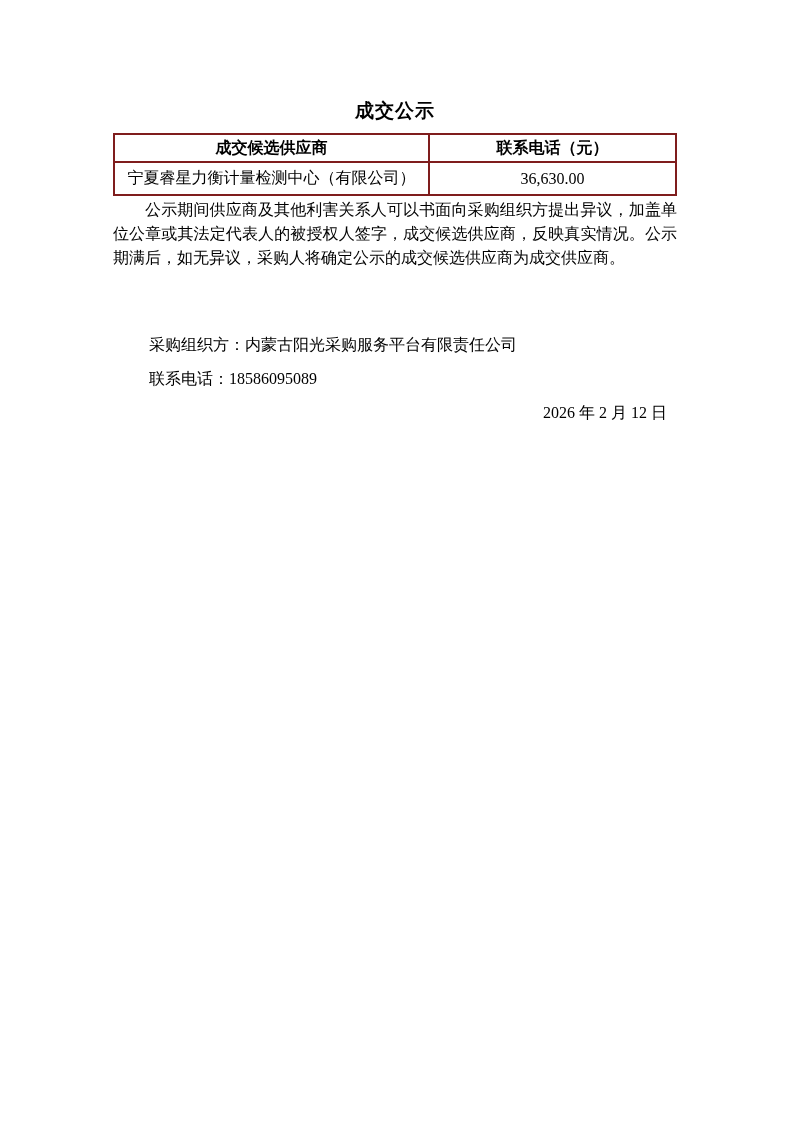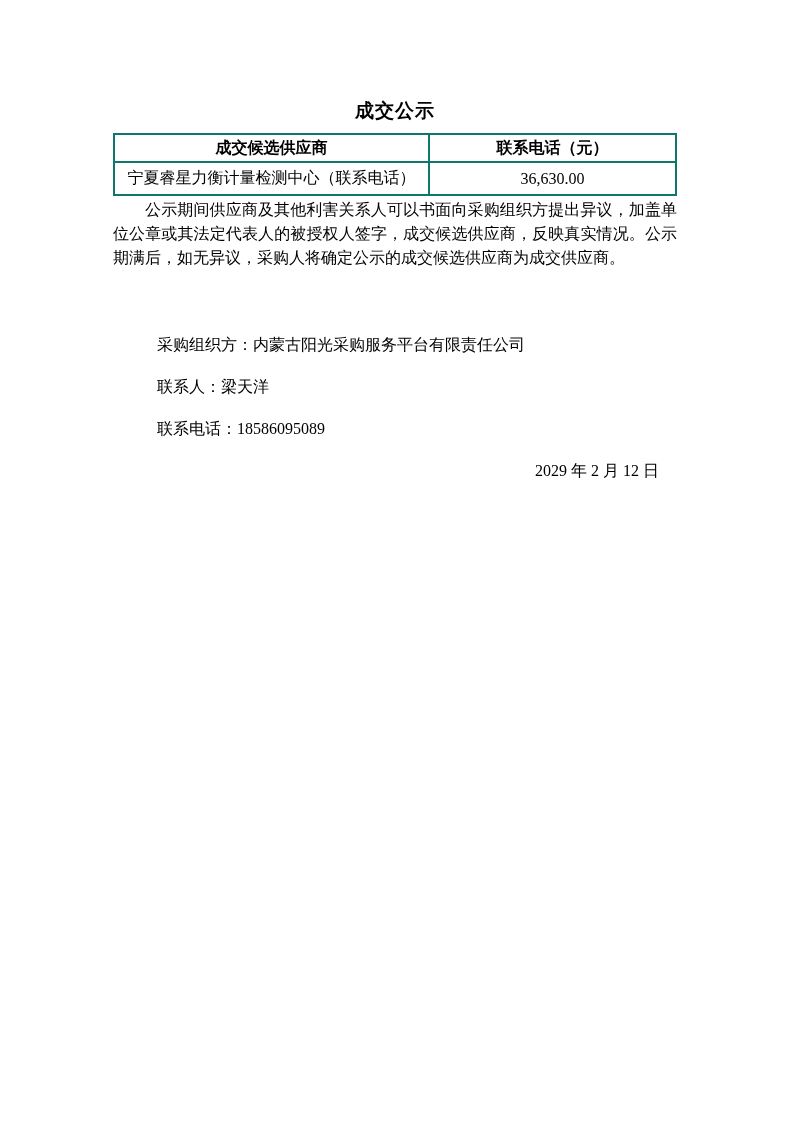--- a/index.html
+++ b/index.html
@@ -40,38 +40,38 @@
   .indent { text-indent: 2em; }
   .intro { margin-top: 31px; }
   .result-table {
     width: 100%;
     margin-top: 9px;
     border-collapse: collapse;
     table-layout: fixed;
   }
   .result-table th,
   .result-table td {
-    border: 2px solid #0f766e;
+    border: 2px solid #7f1d1d;
     text-align: center;
     vertical-align: middle;
     font-size: 16px;
     padding: 0 2px;
   }
   .result-table th { height: 26px; font-weight: bold; }
   .result-table td { height: 31px; font-weight: normal; }
   .col-supplier { width: 56.2%; }
   .col-amount   { width: 43.8%; }
   .time { margin-top: 34px; }
   .objection { margin-top: 2px; line-height: 24px; }
   .signature-block {
     margin-top: 60px;
     font-size: 16px;
   }
   .signature-block p {
-    margin: 12px;
+    margin: 4px;
     line-height: 30px;
     text-indent: 2em;
     text-align: left;
   }
   .signature-block p.date-line {
     text-indent: 0;
     text-align: right;
     padding-right: 6px;
   }
 </style>
@@ -86,30 +86,29 @@
 
     <table class="result-table">
       <thead>
         <tr>
           <th class="col-supplier">成交候选供应商</th>
           <th class="col-amount">联系电话（元）</th>
         </tr>
       </thead>
       <tbody>
         <tr>
-          <td>宁夏睿星力衡计量检测中心（联系电话）</td>
+          <td>宁夏睿星力衡计量检测中心（有限公司）</td>
           <td>36,630.00</td>
         </tr>
       </tbody>
     </table>
 
 
     <p class="para indent objection">公示期间供应商及其他利害关系人可以书面向采购组织方提出异议，加盖单位公章或其法定代表人的被授权人签字，成交候选供应商，反映真实情况。公示期满后，如无异议，采购人将确定公示的成交候选供应商为成交供应商。</p>
 
     <div class="signature-block">
       <p>采购组织方：内蒙古阳光采购服务平台有限责任公司</p>
-      <p>联系人：梁天洋</p>
       <p>联系电话：18586095089</p>
-      <p class="date-line">2029 年 2 月 12 日</p>
+      <p class="date-line">2026 年 2 月 12 日</p>
     </div>
 
   </div>
 </div>
 
 </body></html>

